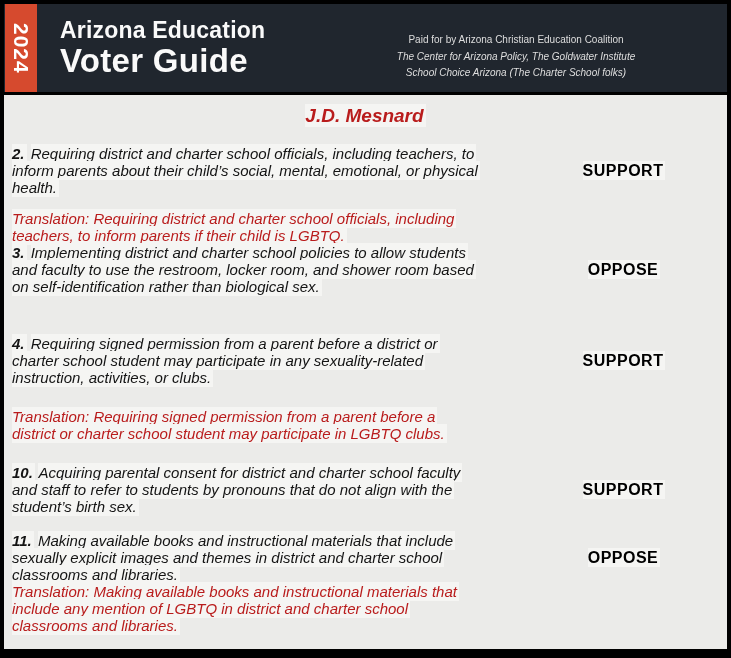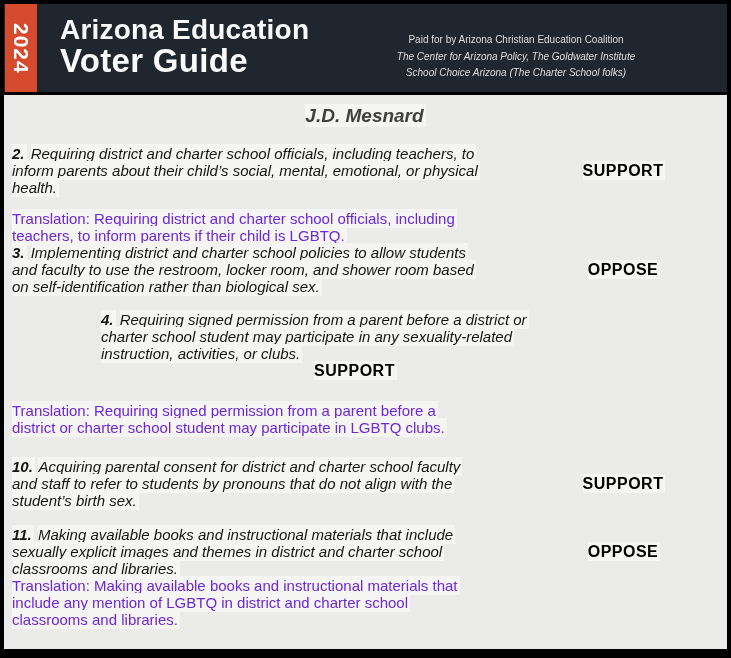--- a/index.html
+++ b/index.html
@@ -25,57 +25,57 @@
     background:#d64a2e;
     display:flex;align-items:center;justify-content:center;
   }
   .year-band span{
     writing-mode:vertical-rl;
     color:#fff;font-weight:bold;font-size:21px;letter-spacing:1px;
   }
   .title-block{
     position:absolute;left:56px;top:13px;color:#fafafa;
   }
-  .title-line1{font-size:28px;font-weight:bold;line-height:26px;letter-spacing:.2px;text-align:right;}
+  .title-line1{font-size:23px;font-weight:bold;line-height:26px;letter-spacing:.2px;text-align:right;}
   .title-line2{font-size:33px;font-weight:bold;line-height:35px;letter-spacing:.3px;}
   .paidfor{
     position:absolute;left:336px;top:28px;width:352px;
     text-align:center;color:#dedede;
     font-size:10px;line-height:16.5px;
   }
   .paidfor .it{font-style:italic;}
   
   .body{padding:0 0 0 8px;}
   .candidate{
     margin:9px 8px 18px 0;
     text-align:center;
-    font-size:19px;line-height:23px;font-weight:bold;font-style:italic;color:#404040;
+    font-size:19px;line-height:23px;font-weight:bold;font-style:italic;color:#b91c1c;
   }
   .statement-row{display:flex;align-items:center;}
   .statement{
     width:537px;
     font-size:15px;line-height:17px;color:#141414;font-style:italic;
   }
   .statement .txt{white-space:pre-line;}
   .num{font-weight:bold;}
   .stance{
     flex:1;text-align:center;padding-right:28px;
     font-size:16px;font-weight:bold;letter-spacing:.5px;color:#000;
   }
   .translation{
     width:537px;
-    font-size:15px;line-height:17px;color:#6d28d9;
+    font-size:15px;line-height:17px;font-style:italic;color:#b91c1c;
     white-space:pre-line;
   }
   .hl{
     background:#f5f5f3;
     -webkit-box-decoration-break:clone;box-decoration-break:clone;
     padding:1px 2px 1px 0;
   }
-  .mt14{margin-top:14px;} .mt16{} .mt24{margin-top:16px;flex-direction:column;}
+  .mt14{margin-top:14px;} .mt16{} .mt24{margin-top:40px;}
   .mt22{margin-top:22px;} .mt11{margin-top:22px;} .mt17{margin-top:17px;}
 </style>
 </head>
 <body>
 
 <div class="page">
 
   <div class="header">
     <div class="year-band">
       <span>2024</span>

